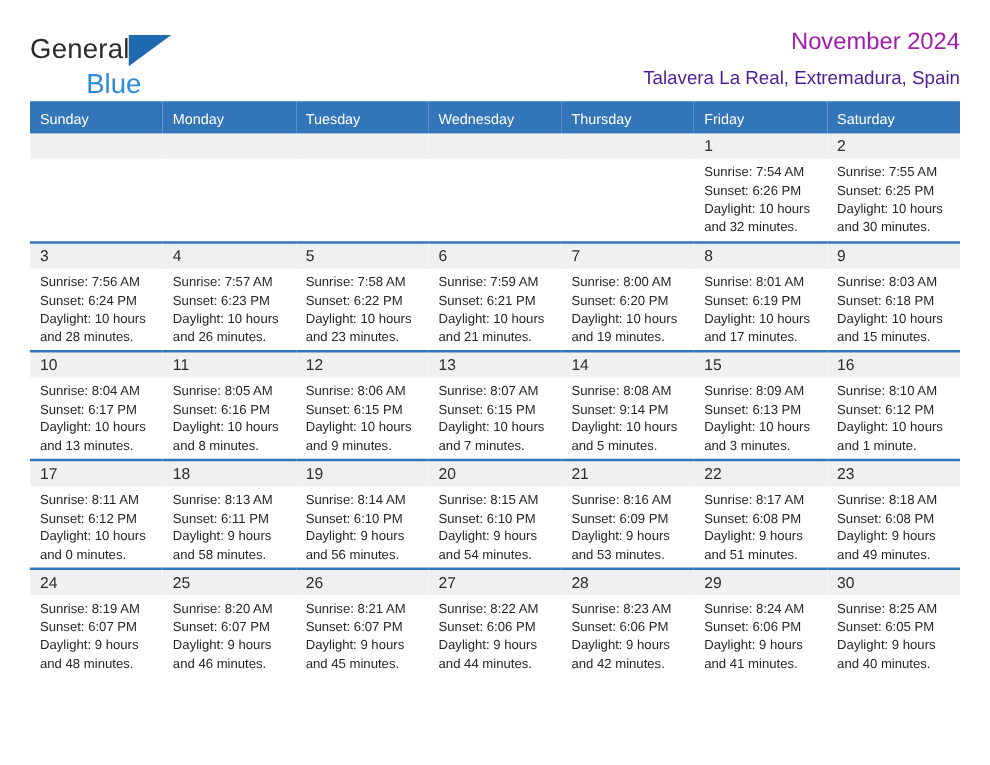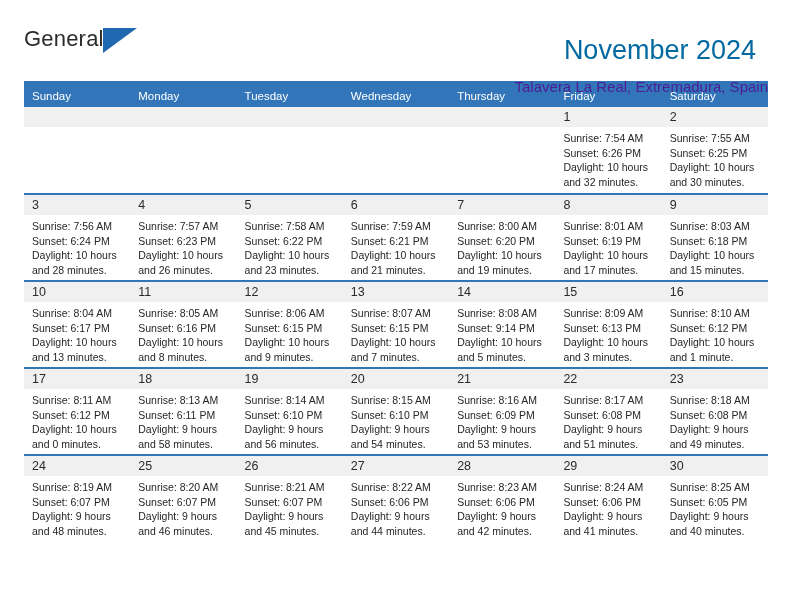--- a/index.html
+++ b/index.html
@@ -58,25 +58,25 @@
     color: #2e8bd8;
     line-height: 1;
     margin-top: 3px;
     margin-left: 45px;
   }
   .titles {
     text-align: right;
     padding-top: 0px;
   }
   .cal-title {
-    font-size: 27px;
+    font-size: 19px;
     font-weight: normal;
-    color: #0369a1;
+    color: #a21caf;
     line-height: 1.1;
-    margin: 12px;
+    margin: 0;
   }
   .cal-subtitle {
     font-size: 15px;
     color: #4c1d95;
     margin-top: 9px;
   }
 
   
   .calendar {
     width: 744px;
@@ -129,20 +129,21 @@
   .info div { white-space: nowrap; }
 </style>
 </head>
 <body>
 
 <div class="page">
 
   <div class="header">
     <div class="brand">
       <span class="brand-line1">General</span><span class="brand-tri"></span>
+      <div class="brand-line2">Blue</div>
     </div>
     <div class="titles">
       <h1 class="cal-title">November 2024</h1>
       <div class="cal-subtitle">Talavera La Real, Extremadura, Spain</div>
     </div>
   </div>
 
   <table class="calendar">
     <thead>
       <tr id="weekday-row">

